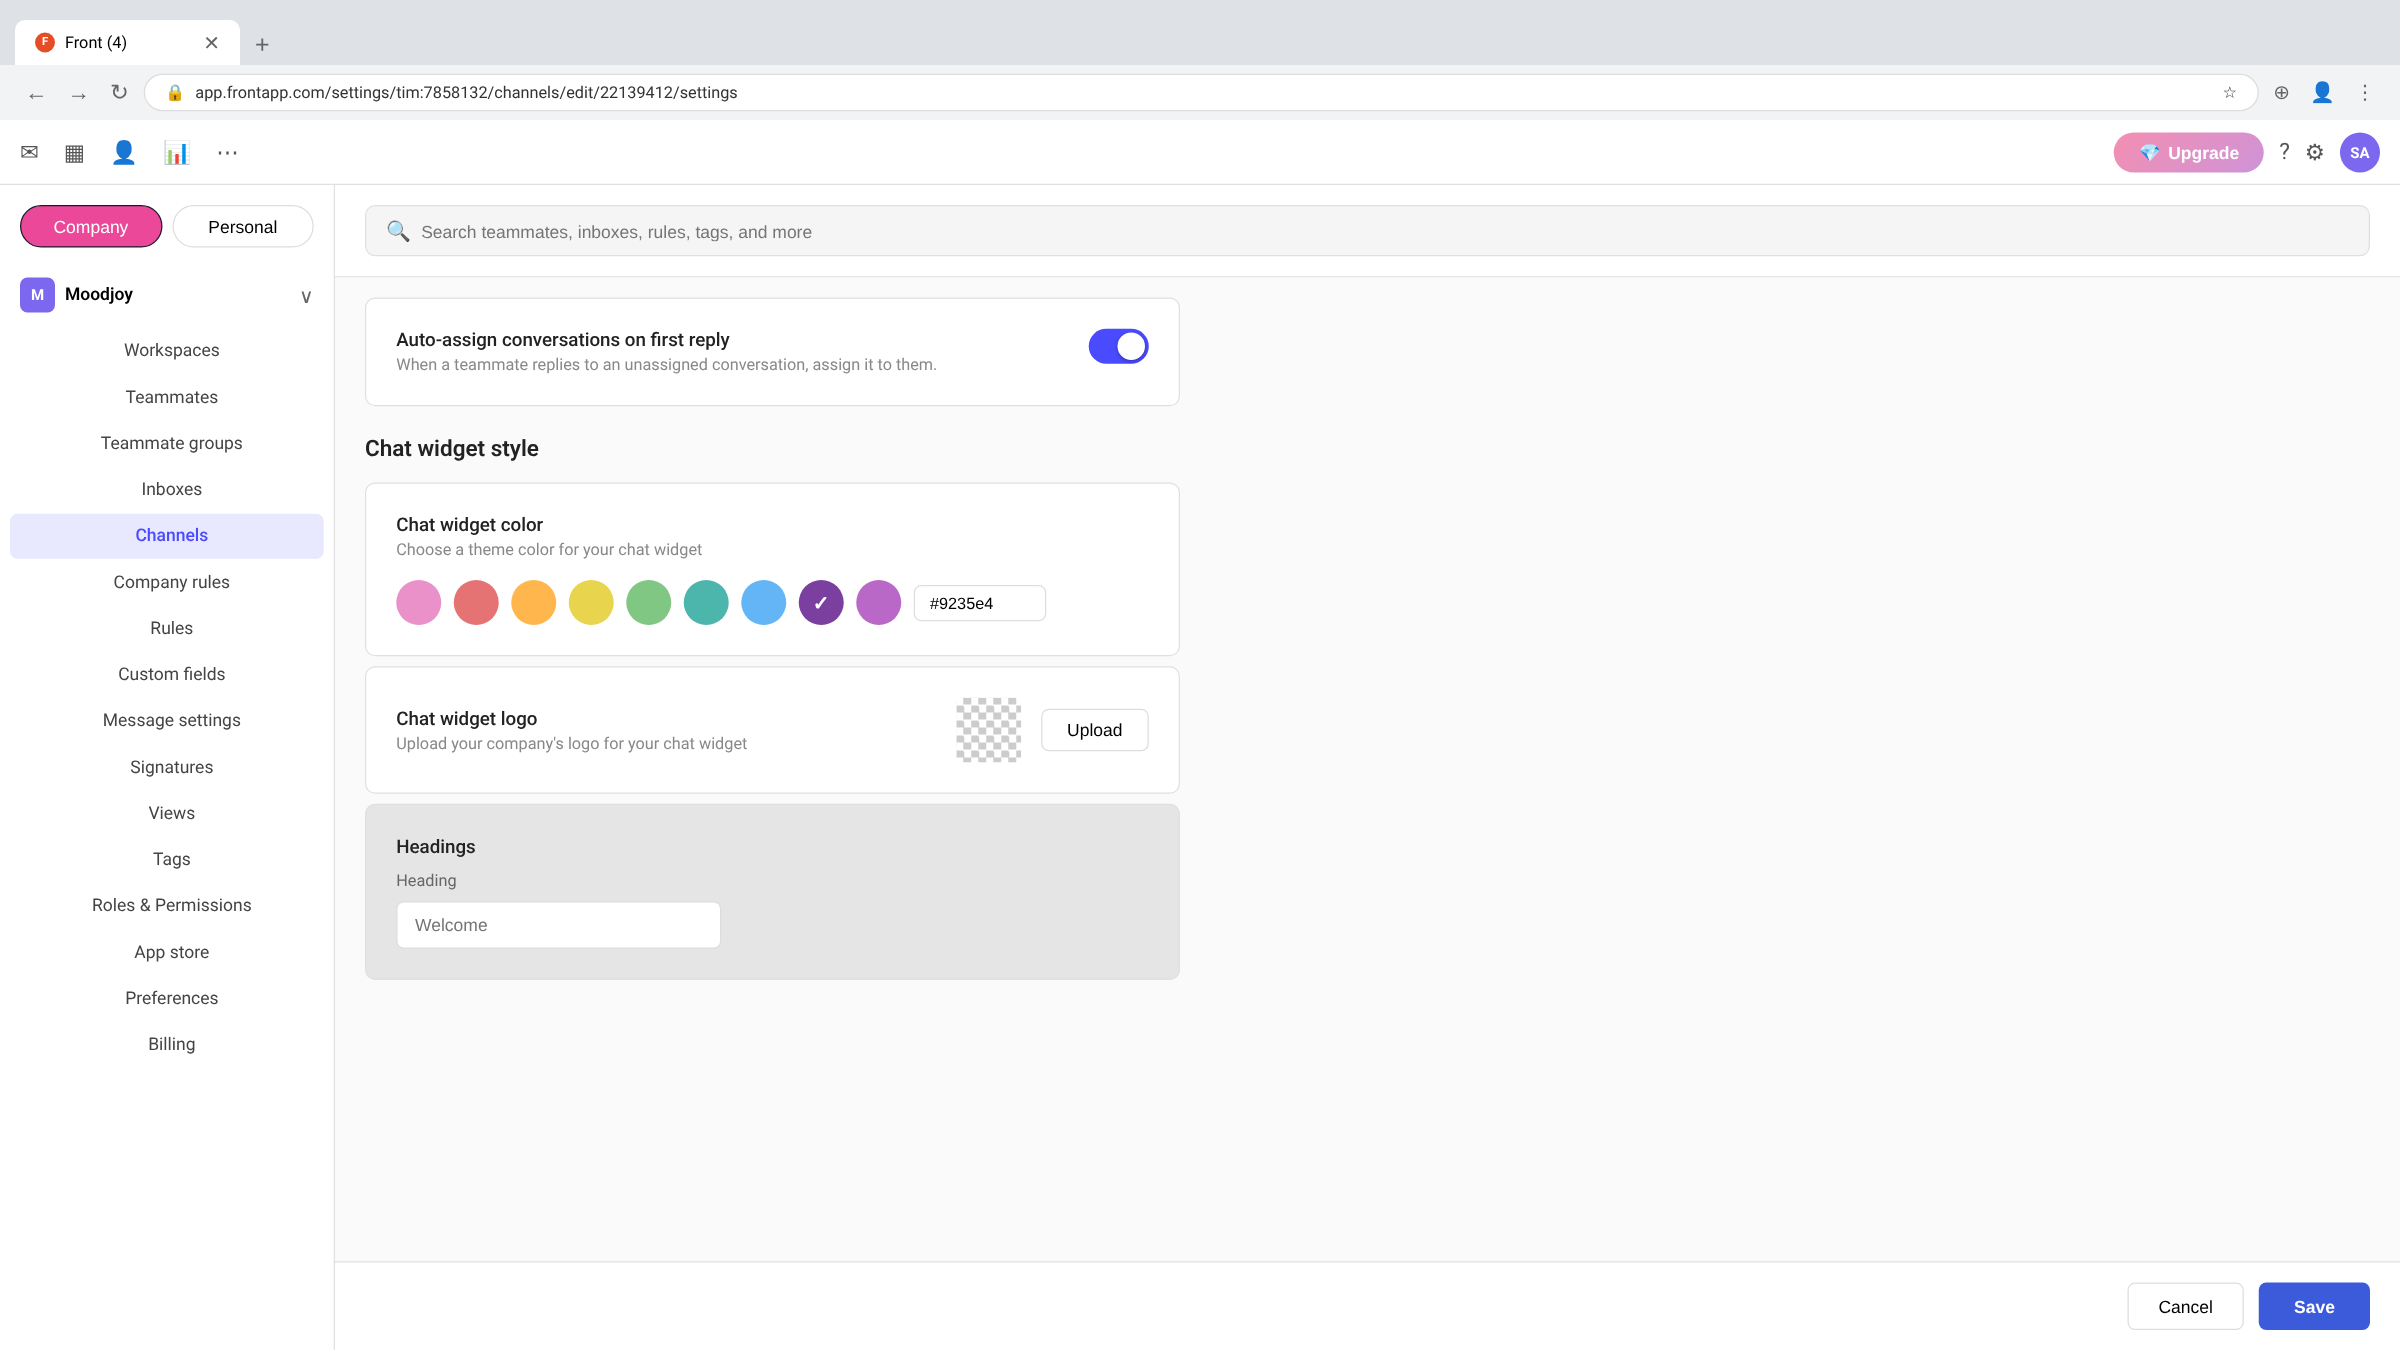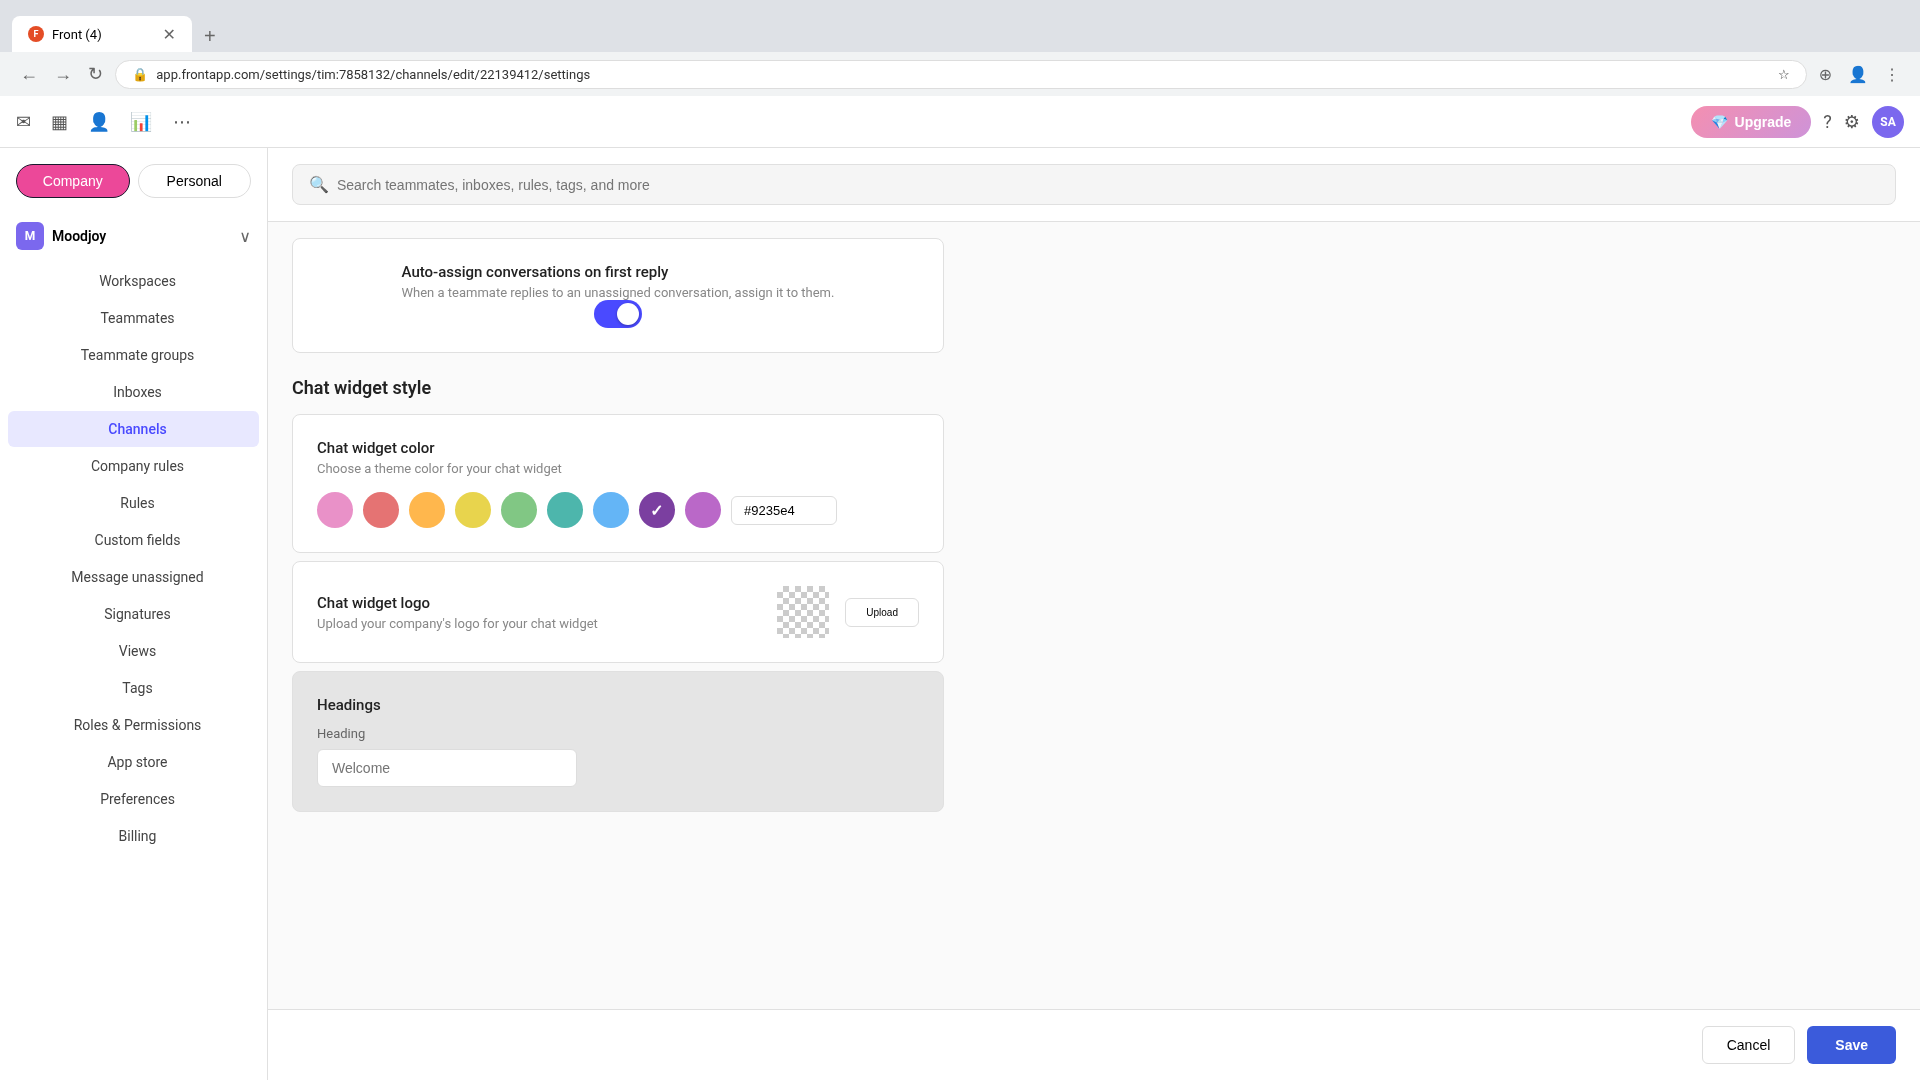--- a/index.html
+++ b/index.html
@@ -51,21 +51,21 @@
     .search-icon { color: #999; }
     .search-input { background: none; border: none; outline: none; font-size: 14px; color: #666; flex: 1; }
 
     
     .content-area { flex: 1; overflow-y: auto; padding: 0; background: #fafafa; }
     .settings-panel { max-width: 700px; padding: 0 24px; }
 
     
     .section { background: white; border: 1px solid #e0e0e0; border-radius: 8px; margin: 16px 0; padding: 24px; }
 
-    .setting-row { display: flex; align-items: center; justify-content: space-between; flex-direction: column; }
+    .setting-row { display: flex; justify-content: space-between; }
     .setting-info h3 { font-size: 15px; font-weight: 500; color: #222; margin-bottom: 4px; }
     .setting-info p { font-size: 13px; color: #888; }
 
     
     .toggle { width: 48px; height: 28px; background: #4a4aff; border-radius: 14px; position: relative; cursor: pointer; flex-shrink: 0; }
     .toggle-knob { width: 22px; height: 22px; background: white; border-radius: 50%; position: absolute; top: 3px; right: 3px; box-shadow: 0 1px 3px rgba(0,0,0,0.3); }
 
     
     .section-title { font-size: 18px; font-weight: 600; color: #222; margin: 24px 0 16px; }
 
@@ -78,21 +78,21 @@
     .color-swatch.selected::after { content: '✓'; color: white; font-size: 16px; font-weight: bold; }
     .color-input { border: 1px solid #ddd; border-radius: 6px; padding: 6px 12px; font-size: 13px; width: 106px; }
 
     
     .logo-section { background: white; border: 1px solid #e0e0e0; border-radius: 8px; margin: 8px 0; padding: 24px; }
     .logo-row { display: flex; align-items: center; justify-content: space-between; }
     .logo-info h3 { font-size: 15px; font-weight: 500; color: #222; margin-bottom: 4px; }
     .logo-info p { font-size: 13px; color: #888; }
     .logo-upload-area { display: flex; align-items: center; gap: 16px; }
     .logo-preview { width: 52px; height: 52px; background: repeating-conic-gradient(#ccc 0% 25%, white 0% 50%) 0 0 / 12px 12px; border-radius: 4px; }
-    .upload-btn { background: white; border: 1px solid #ddd; border-radius: 6px; padding: 8px 20px; font-size: 10px; cursor: pointer; font-weight: 500; }
+    .upload-btn { background: white; border: 1px solid #ddd; border-radius: 6px; padding: 8px 20px; font-size: 14px; cursor: pointer; font-weight: 500; }
 
     
     .headings-section { background: #e5e5e5; border: 1px solid #e0e0e0; border-radius: 8px; margin: 8px 0; padding: 24px; }
     .heading-label { font-size: 13px; color: #666; margin-bottom: 8px; }
     .heading-input { border: 1px solid #ddd; border-radius: 6px; padding: 10px 14px; font-size: 14px; width: 260px; color: #888; }
 
     
     .bottom-bar { background: white; border-top: 1px solid #e0e0e0; padding: 16px 24px; display: flex; justify-content: flex-end; gap: 12px; }
     .cancel-btn { background: white; border: 1px solid #ddd; border-radius: 6px; padding: 10px 24px; font-size: 14px; cursor: pointer; }
     .save-btn { background: #3b5bdb; color: white; border: none; border-radius: 6px; padding: 10px 28px; font-size: 14px; font-weight: 600; cursor: pointer; }
@@ -167,21 +167,21 @@
     </div>
     <div class="sidebar-nav">
       <div class="sidebar-item">Workspaces</div>
       <div class="sidebar-item">Teammates</div>
       <div class="sidebar-item">Teammate groups</div>
       <div class="sidebar-item">Inboxes</div>
       <div class="sidebar-item active">Channels</div>
       <div class="sidebar-item">Company rules</div>
       <div class="sidebar-item">Rules</div>
       <div class="sidebar-item">Custom fields</div>
-      <div class="sidebar-item">Message unassigned</div>
+      <div class="sidebar-item">Message settings</div>
       <div class="sidebar-item">Signatures</div>
       <div class="sidebar-item">Views</div>
       <div class="sidebar-item">Tags</div>
       <div class="sidebar-item">Roles &amp; Permissions</div>
       <div class="sidebar-item">App store</div>
       <div class="sidebar-item">Preferences</div>
       <div class="sidebar-item">Billing</div>
     </div>
   </div>
 

